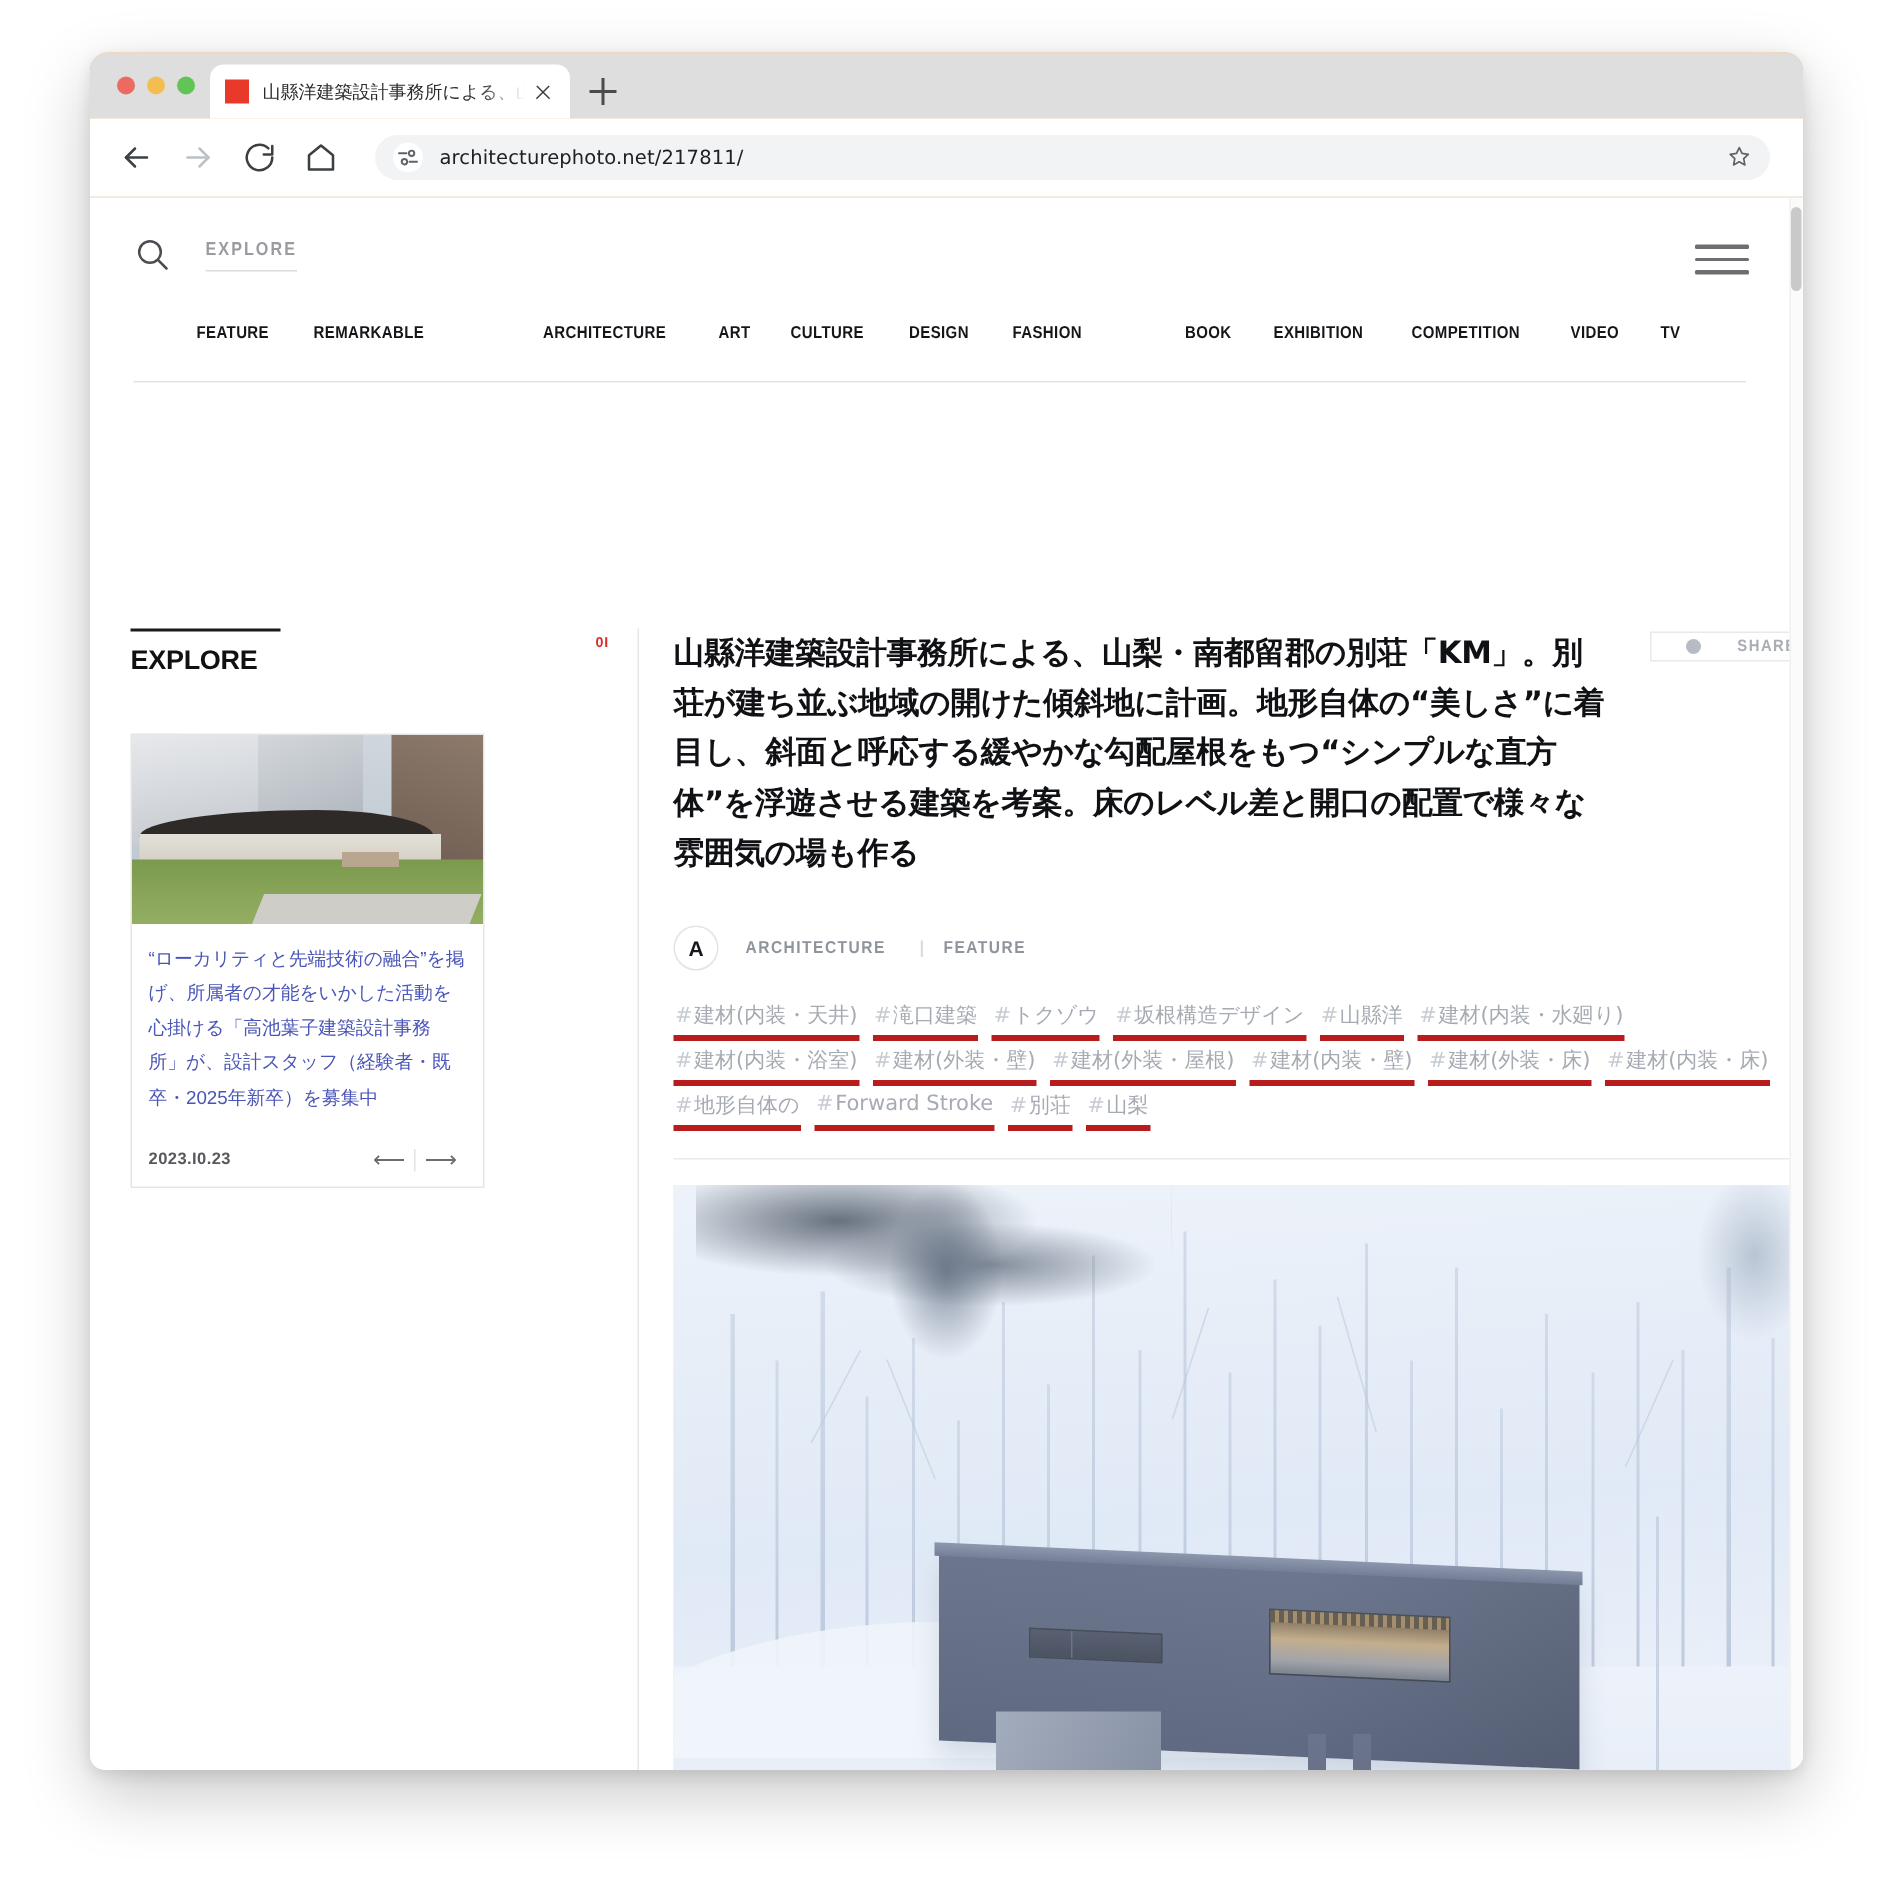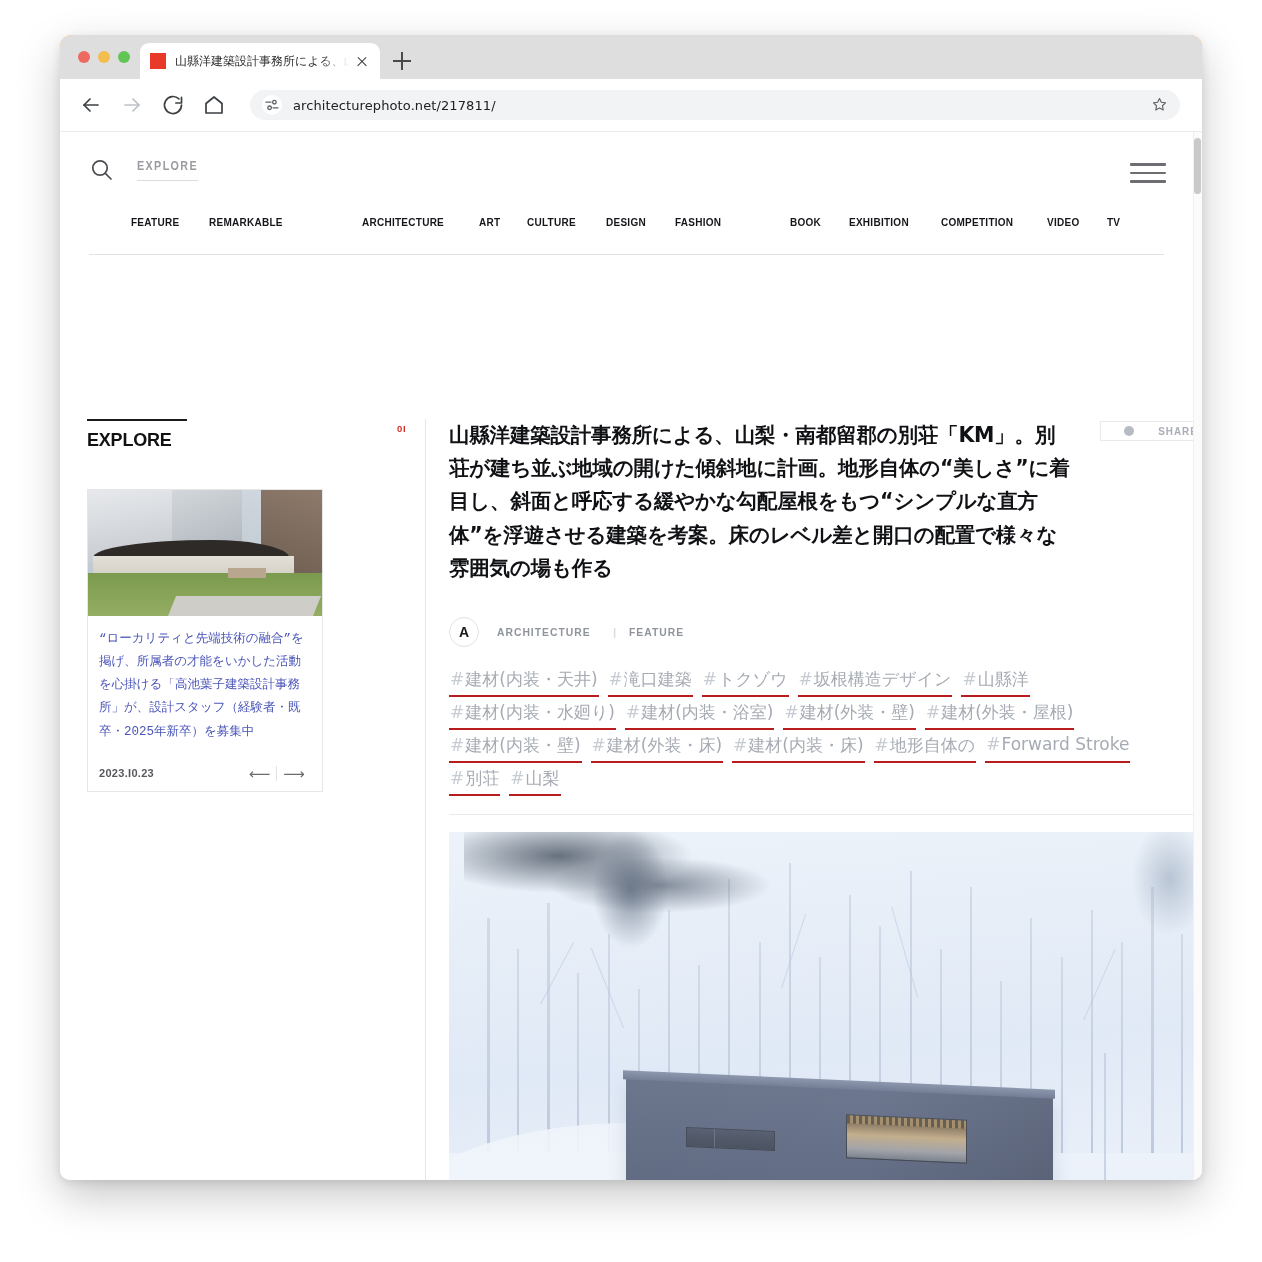--- a/index.html
+++ b/index.html
@@ -351,21 +351,21 @@
   }
   .job-photo .table {
     position: absolute; left: 60%; top: 62%; width: 16%; height: 8%;
     background: #b8a78e;
   }
   .job-body { padding: 12px 11px 10px 11px; }
   .job-title {
     font-size: 12.5px;
     line-height: 1.85;
     color: #4a55b8;
-    font-family: Liberation Mono, monospace;
+    font-family: Liberation Sans, sans-serif;
   }
   .job-meta {
     display: flex;
     align-items: center;
     justify-content: space-between;
     margin-top: 22px;
   }
   .job-date {
     font-size: 11px;
     color: #56585c;
@@ -534,23 +534,23 @@
   .cat-sep { margin: 0 12px; color: #dcdcdc; }
 
   .tags {
     margin-top: 17px;
     display: flex;
     flex-wrap: wrap;
     gap: 0 9px;
     max-width: 736px;
   }
   .tag {
-    font-size: 17px;
+    font-size: 14px;
     color: #a6abb3;
-    border-bottom: 2px solid #b91c1c;
+    border-bottom: 4px solid #b91c1c;
     padding: 4px 1px 4px 1px;
     cursor: pointer;
     white-space: nowrap;
     font-family: "DejaVu Sans", sans-serif;
   }
   .tag .hash { color: #c7ccd3; margin-right: 1px; }
 
   .hero-rule {
     margin-top: 18px;
     height: 1px;

